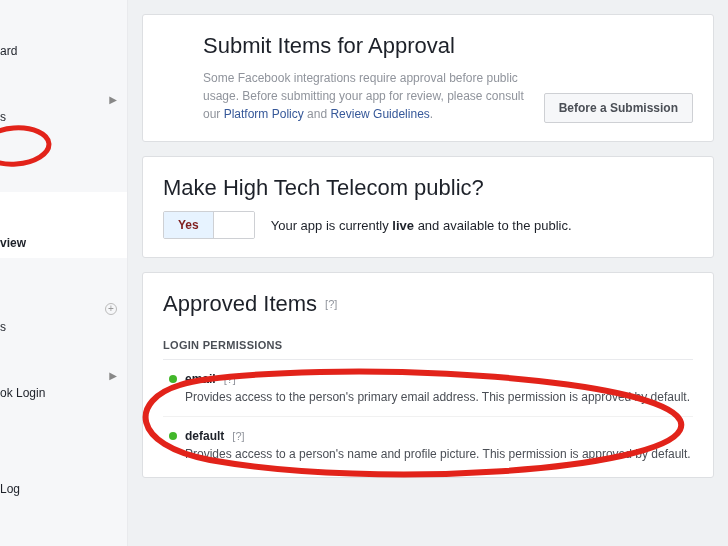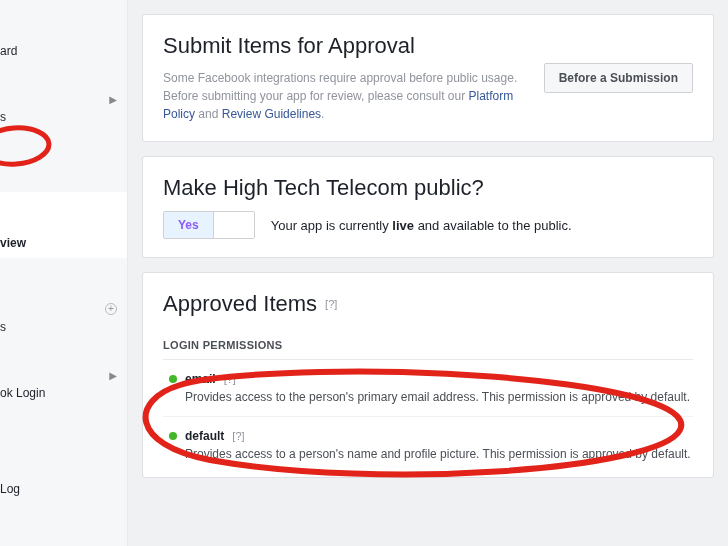--- a/index.html
+++ b/index.html
@@ -7,27 +7,27 @@
     .layout { display: flex; height: 100%; }
     .sidebar { width: 128px; background: #f6f7f9; border-right: 1px solid #e9eaed; flex-shrink: 0; }
     .sidebar-item { display: flex; align-items: center; justify-content: space-between; padding: 8px 10px 8px 0; font-size: 12px; color: #1d2129; cursor: pointer; }
     .sidebar-item.active { background: #fff; font-weight: bold; }
     .sidebar-item .arrow { color: #888; font-size: 10px; }
     .sidebar-item .plus { color: #999; font-size: 10px; border: 1px solid #bbb; border-radius: 50%; width: 12px; height: 12px; display: inline-flex; align-items: center; justify-content: center; line-height: 1; }
     .sidebar-item .label { flex: 1; white-space: nowrap; overflow: hidden; margin-top: 36px; }
     .main { flex: 1; background: #eff1f3; padding: 0 14px; overflow-y: auto; }
     .card { background: #fff; border: 1px solid #dddfe2; border-radius: 3px; margin-top: 14px; padding: 18px 20px; }
     .card h2 { font-size: 22px; font-weight: normal; color: #1d2129; margin-bottom: 10px; }
-    .submit-head { display: flex; align-items: center; gap: 16px; }
+    .submit-head { display: flex; align-items: flex-end; gap: 16px; margin-left: 40px; }
     .submit-text { flex: 1; font-size: 12px; color: #90949c; line-height: 1.5; }
     .submit-text a { color: #365899; text-decoration: none; }
     .btn { background: #f6f7f9; border: 1px solid #ced0d4; border-radius: 2px; padding: 7px 14px; font-size: 12px; font-weight: bold; color: #4b4f56; cursor: pointer; white-space: nowrap; }
     .public-row { display: flex; align-items: center; gap: 16px; margin-top: 4px; }
     .toggle { display: flex; border: 1px solid #ced0d4; border-radius: 2px; overflow: hidden; }
-    .toggle-yes { background: #e7f3ff; color: #8b5cf6; font-weight: bold; font-size: 12px; padding: 6px 14px; border-right: 1px solid #ced0d4; }
+    .toggle-yes { background: #e7f3ff; color: #7f1d1d; font-weight: bold; font-size: 12px; padding: 6px 14px; border-right: 1px solid #ced0d4; }
     .toggle-no { background: #fff; width: 40px; }
     .public-status { font-size: 13px; color: #1d2129; }
     .approved-title { font-size: 22px; font-weight: normal; color: #1d2129; display: flex; align-items: center; gap: 8px; }
     .help-q { color: #90949c; font-size: 11px; }
     .section-head { font-size: 11px; color: #4b4f56; font-weight: bold; letter-spacing: 0.3px; padding: 10px 0 8px 0; border-bottom: 1px solid #e9eaed; margin-top: 12px; }
     .perm { padding: 12px 0 12px 6px; border-bottom: 1px solid #f1f1f1; }
     .perm:last-child { border-bottom: none; padding-bottom: 4px; }
     .perm-head { display: flex; align-items: center; gap: 8px; }
     .dot { width: 8px; height: 8px; border-radius: 50%; background: #42b72a; display: inline-block; }
     .perm-name { font-weight: bold; font-size: 12px; color: #1d2129; }

